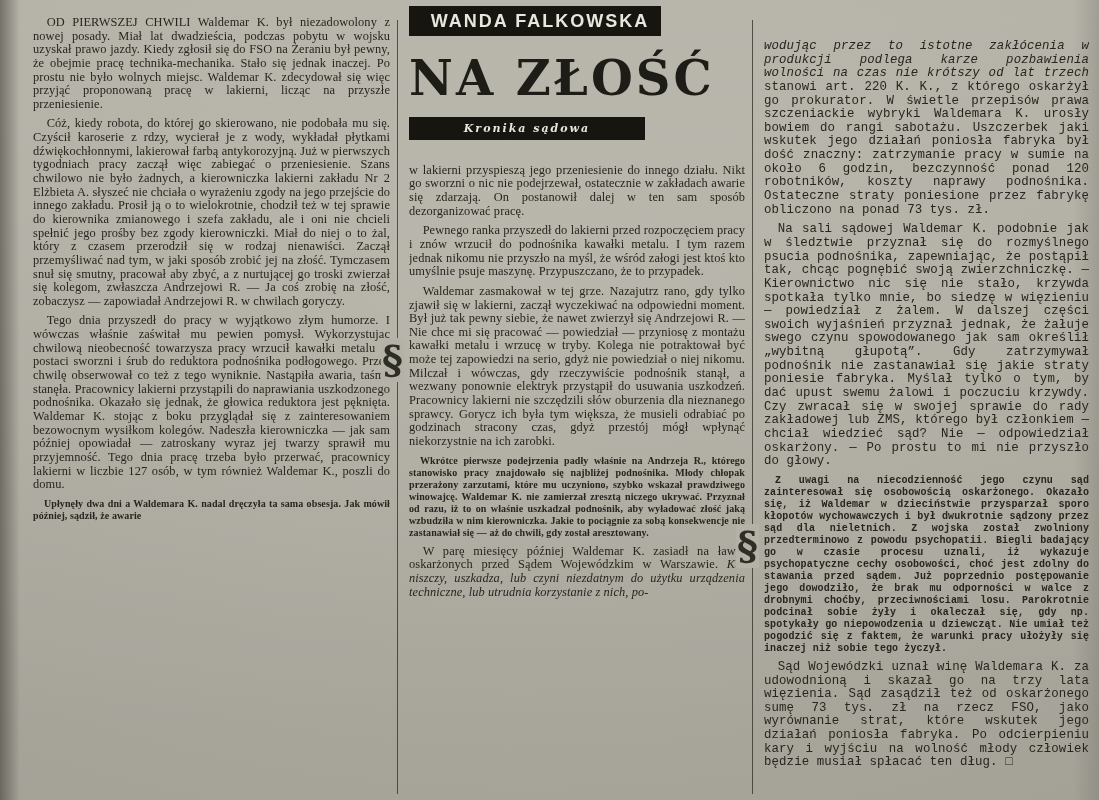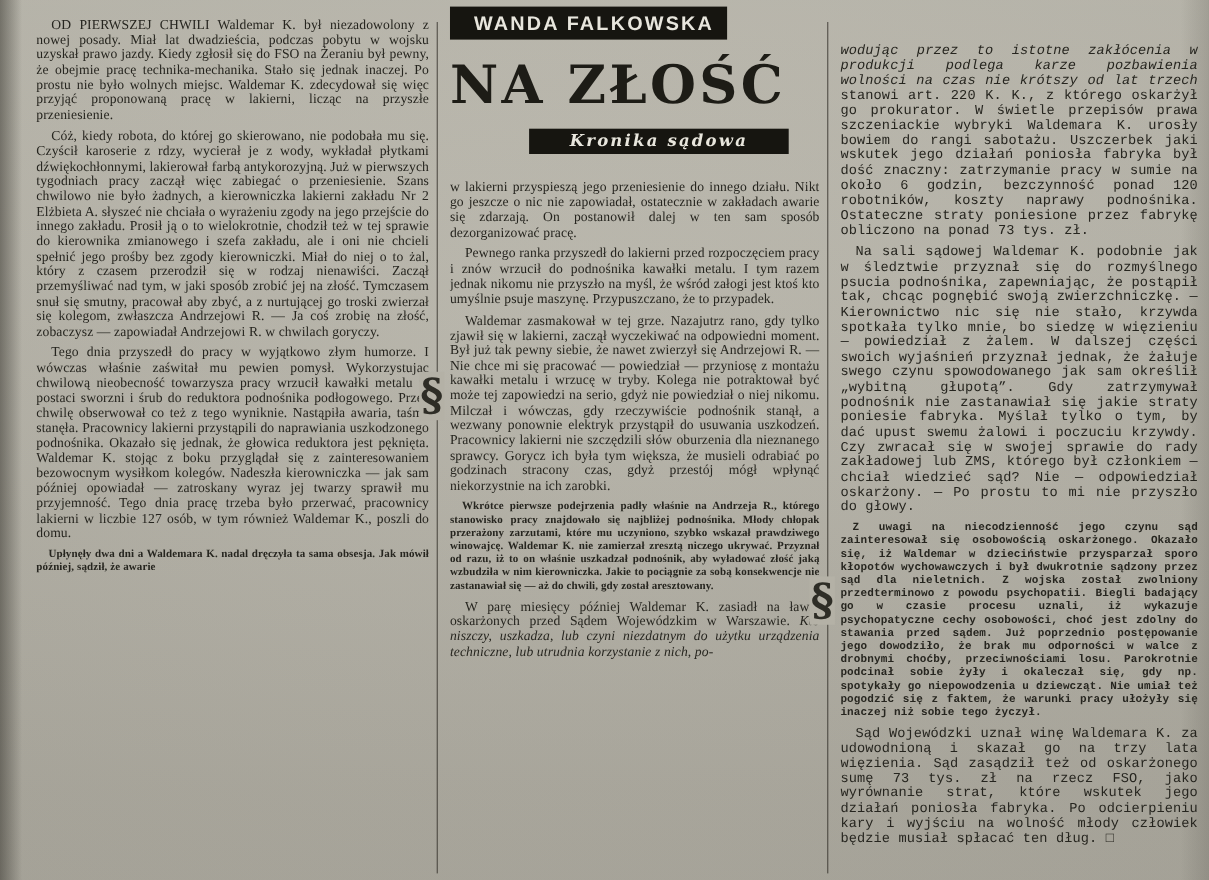--- a/index.html
+++ b/index.html
@@ -88,27 +88,26 @@
     font-weight:bold;
     font-size:48px;
     letter-spacing:3px;
     text-align:left;
     margin:16px 0 12px;
     color:#1d1c16;
     text-indent:0;
   }
   .rubric-bar{
     width:236px;height:23px;
-    margin-left:72px;
     background:var(--bar);
     color:#e8e6dd;
     font-family:"DejaVu Serif", serif;
     font-style:italic;
     font-weight:bold;
-    font-size:15px;
+    font-size:11px;
     letter-spacing:2px;
     line-height:23px;
     text-align:center;
     text-indent:0;
   }
   .end-mark{font-weight:normal;}
 </style>
 </head>
 <body>
 
@@ -122,21 +121,21 @@
   </div>
 
   <div class="vrule vrule-1"></div>
 
   <div class="col col-middle">
     <div class="article-header">
       <div class="author-bar">WANDA FALKOWSKA</div>
       <h1 class="article-title">NA ZŁOŚĆ</h1>
       <div class="rubric-bar">Kronika sądowa</div>
     </div>
-    <p class="para noindent">w lakierni przyspieszą jego przeniesienie do innego działu. Nikt go jeszcze o nic nie zapowiadał, ostatecznie w zakładach awarie się zdarzają. On postanowił dalej w ten sam sposób dezorganizować pracę.</p>
+    <p class="para noindent">w lakierni przyspieszą jego przeniesienie do innego działu. Nikt go sworzni o nic nie podejrzewał, ostatecznie w zakładach awarie się zdarzają. On postanowił dalej w ten sam sposób dezorganizować pracę.</p>
     <p class="para">Pewnego ranka przyszedł do lakierni przed rozpoczęciem pracy i znów wrzucił do podnośnika kawałki metalu. I tym razem jednak nikomu nie przyszło na myśl, że wśród załogi jest ktoś kto umyślnie psuje maszynę. Przypuszczano, że to przypadek.</p>
     <p class="para">Waldemar zasmakował w tej grze. Nazajutrz rano, gdy tylko zjawił się w lakierni, zaczął wyczekiwać na odpowiedni moment. Był już tak pewny siebie, że nawet zwierzył się Andrzejowi R. — Nie chce mi się pracować — powiedział — przyniosę z montażu kawałki metalu i wrzucę w tryby. Kolega nie potraktował być może tej zapowiedzi na serio, gdyż nie powiedział o niej nikomu. Milczał i wówczas, gdy rzeczywiście podnośnik stanął, a wezwany ponownie elektryk przystąpił do usuwania uszkodzeń. Pracownicy lakierni nie szczędzili słów oburzenia dla nieznanego sprawcy. Gorycz ich była tym większa, że musieli odrabiać po godzinach stracony czas, gdyż przestój mógł wpłynąć niekorzystnie na ich zarobki.</p>
     <p class="para petit">Wkrótce pierwsze podejrzenia padły właśnie na Andrzeja R., którego stanowisko pracy znajdowało się najbliżej podnośnika. Młody chłopak przerażony zarzutami, które mu uczyniono, szybko wskazał prawdziwego winowajcę. Waldemar K. nie zamierzał zresztą niczego ukrywać. Przyznał od razu, iż to on właśnie uszkadzał podnośnik, aby wyładować złość jaką wzbudziła w nim kierowniczka. Jakie to pociągnie za sobą konsekwencje nie zastanawiał się — aż do chwili, gdy został aresztowany.</p>
     <p class="para">
       <span>W parę miesięcy później Waldemar K. zasiadł na ławie oskarżonych przed Sądem Wojewódzkim w Warszawie.</span>
       <span class="italic">Kto niszczy, uszkadza, lub czyni niezdatnym do użytku urządzenia techniczne, lub utrudnia korzystanie z nich, po-</span>
     </p>
   </div>
 
   <div class="vrule vrule-2"></div>

